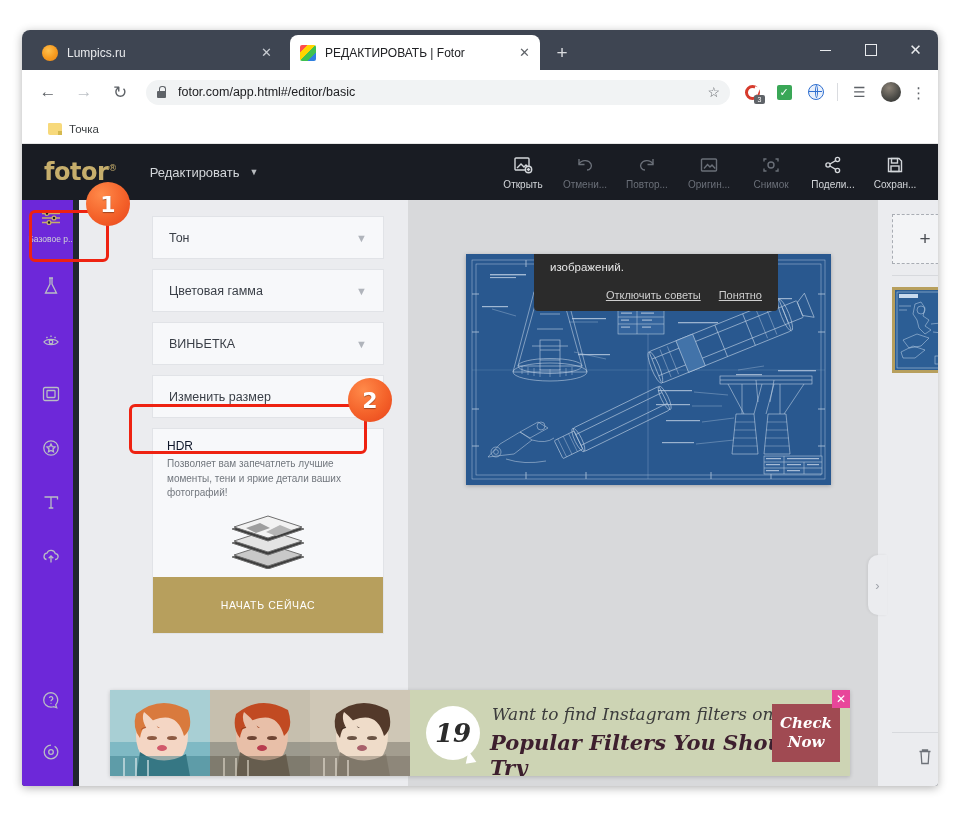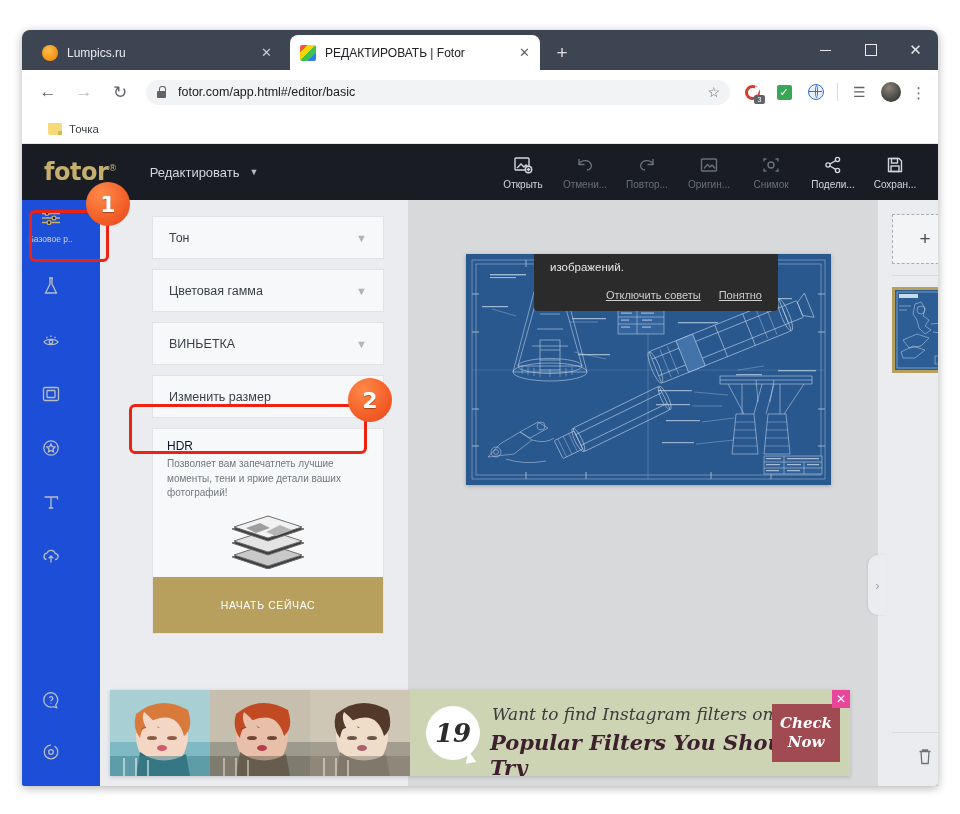--- a/index.html
+++ b/index.html
@@ -389,22 +389,22 @@
     text-align: right;
   }
   .ht.dim .ht-lb { color: #6a6f78; }
   .ht.dim svg { stroke: #6a6f78; }
   .ht svg { stroke: #d3d6da; fill: none; stroke-width: 1.4; }
 
   
   .rail {
     position: absolute;
     left: 0; top: 56px;
-    width: 78px; height: 586px;
-    background: #1d4ed8;
+    width: 51px; height: 586px;
+    background: #6d28d9;
     z-index: 5;
   }
   .rail-item {
     width: 57px;
     height: 44px;
     display: flex;
     flex-direction: column;
     align-items: center;
     justify-content: center;
     cursor: pointer;

